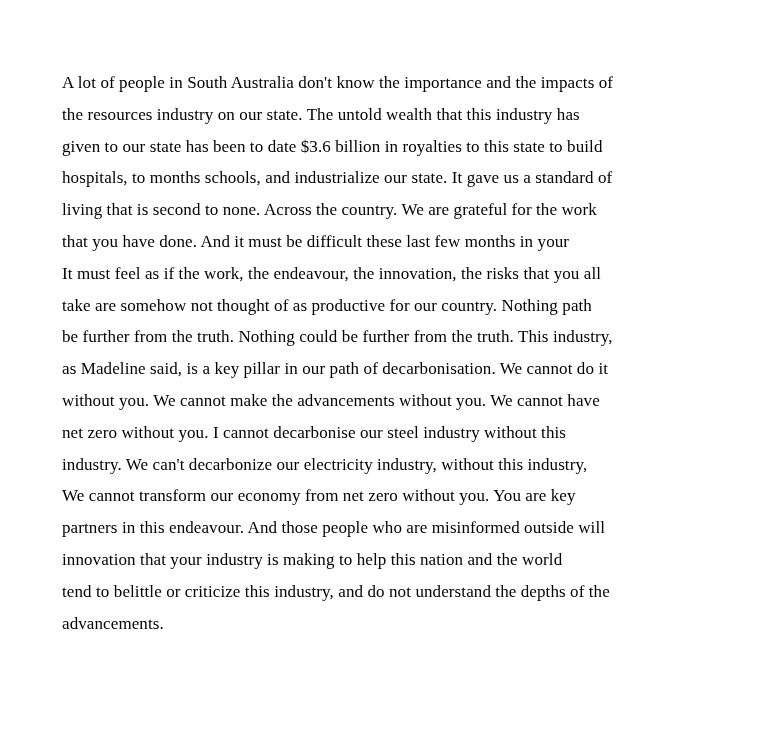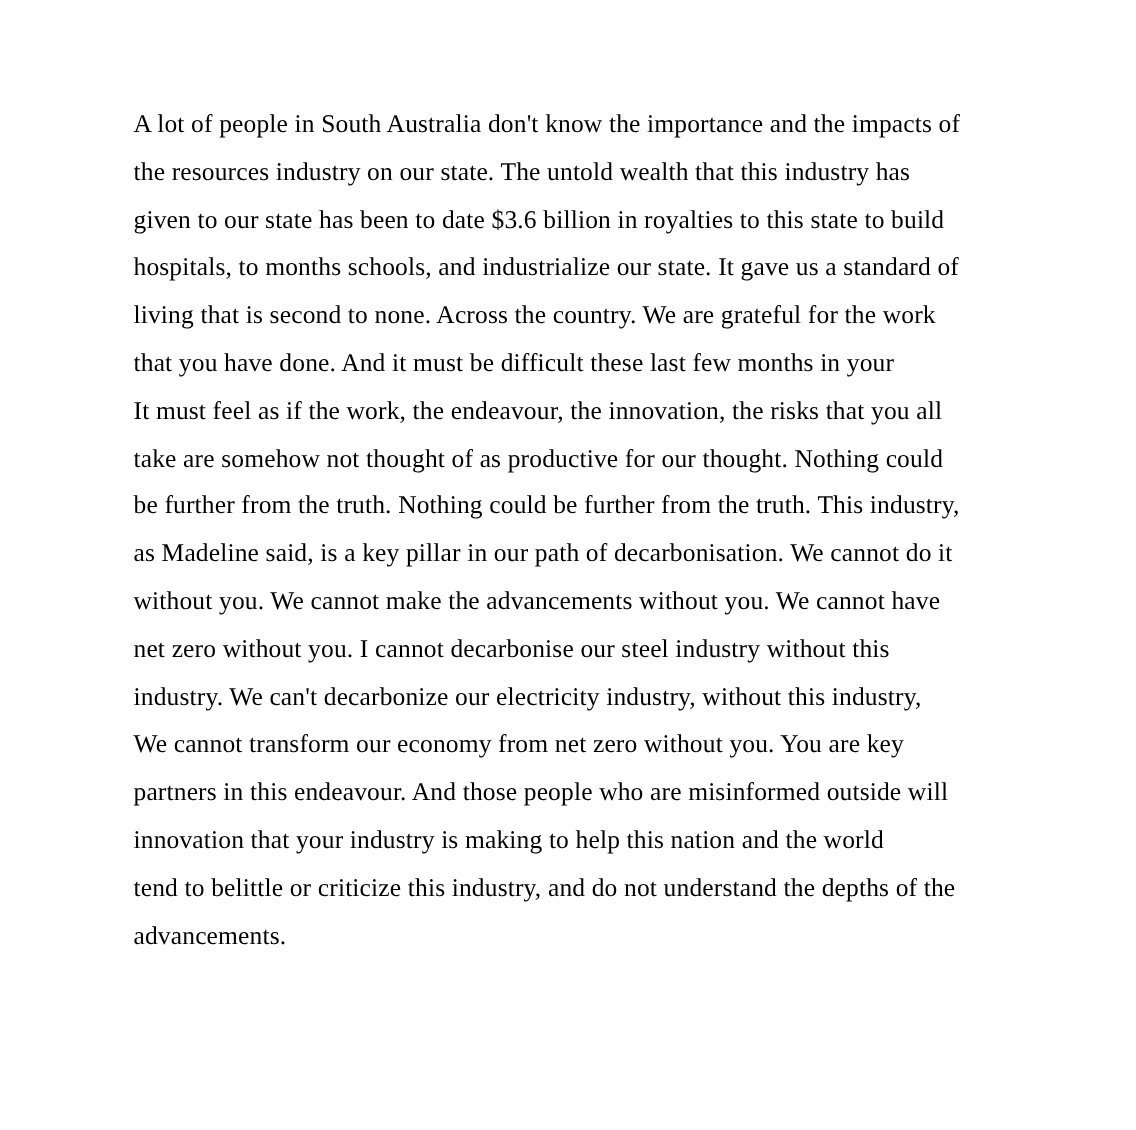--- a/index.html
+++ b/index.html
@@ -10,21 +10,21 @@
   .page {
     position: relative;
     width: 757px;
     height: 753px;
     background: #ffffff;
     overflow: hidden;
     font-family: "Liberation Serif", "DejaVu Serif", serif;
   }
   .text-block {
     position: absolute;
-    left: 89px;
+    left: 62px;
     top: 67px;
     color: #000000;
     font-size: 17px;
   }
   .text-line {
     line-height: 31.8px;
     white-space: nowrap;
     letter-spacing: 0.1px;
   }
 </style>
@@ -33,21 +33,21 @@
 
 <div class="page">
   <div class="text-block">
     <div class="text-line">A lot of people in South Australia don't know the importance and the impacts of</div>
     <div class="text-line">the resources industry on our state. The untold wealth that this industry has</div>
     <div class="text-line">given to our state has been to date $3.6 billion in royalties to this state to build</div>
     <div class="text-line">hospitals, to months schools, and industrialize our state. It gave us a standard of</div>
     <div class="text-line">living that is second to none. Across the country. We are grateful for the work</div>
     <div class="text-line">that you have done. And it must be difficult these last few months in your</div>
     <div class="text-line">It must feel as if the work, the endeavour, the innovation, the risks that you all</div>
-    <div class="text-line">take are somehow not thought of as productive for our thought. Nothing could</div>
+    <div class="text-line">take are somehow not thought of as productive for our country. Nothing path</div>
     <div class="text-line">be further from the truth. Nothing could be further from the truth. This industry,</div>
     <div class="text-line">as Madeline said, is a key pillar in our path of decarbonisation. We cannot do it</div>
     <div class="text-line">without you. We cannot make the advancements without you. We cannot have</div>
     <div class="text-line">net zero without you. I cannot decarbonise our steel industry without this</div>
     <div class="text-line">industry. We can't decarbonize our electricity industry, without this industry,</div>
     <div class="text-line">We cannot transform our economy from net zero without you. You are key</div>
     <div class="text-line">partners in this endeavour. And those people who are misinformed outside will</div>
     <div class="text-line">innovation that your industry is making to help this nation and the world</div>
     <div class="text-line">tend to belittle or criticize this industry, and do not understand the depths of the</div>
     <div class="text-line">advancements.</div>

